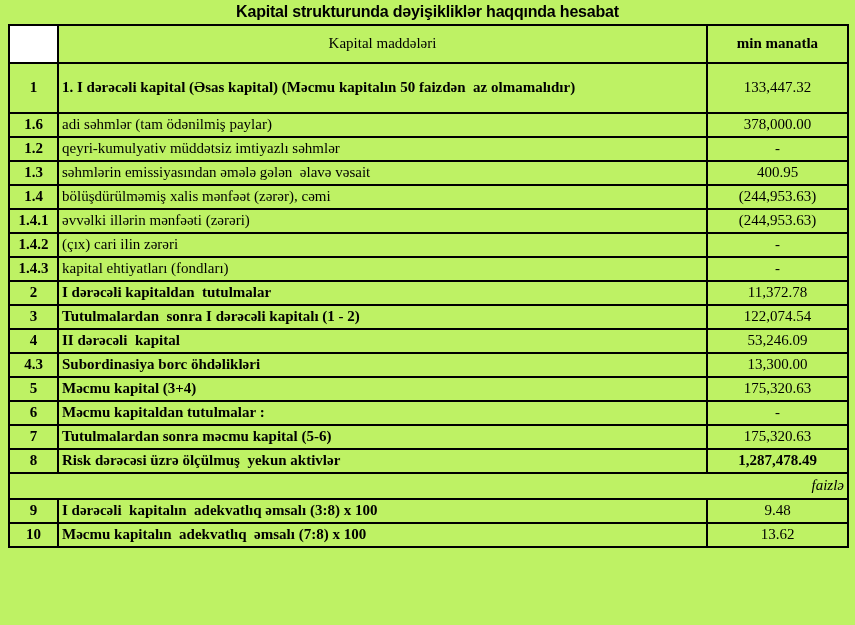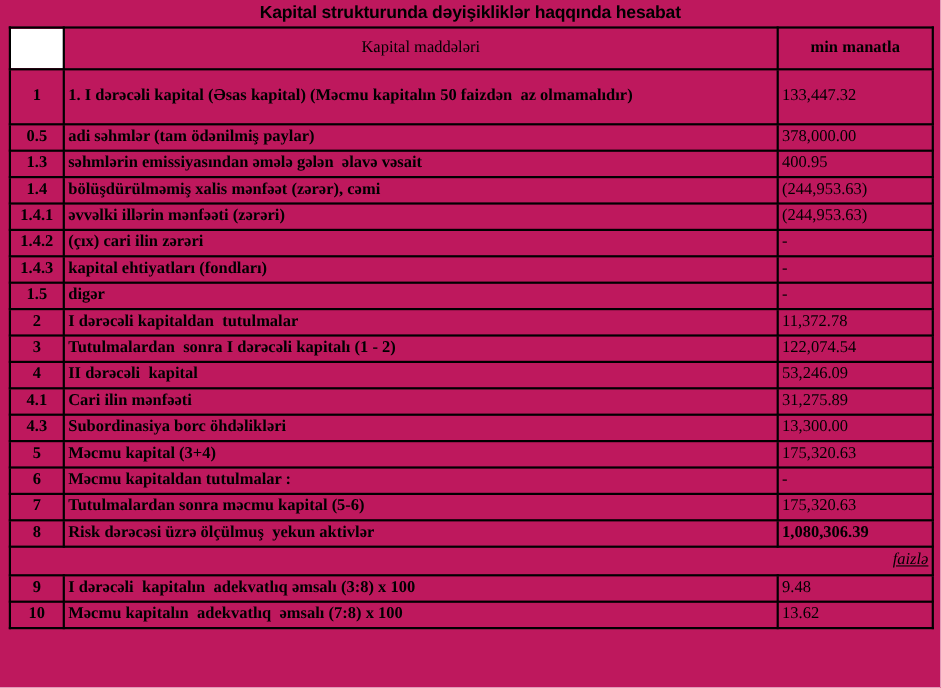--- a/index.html
+++ b/index.html
@@ -1,20 +1,20 @@
 <!DOCTYPE html>
 <html><head>
 <meta charset="utf-8">
 <style>
   html, body { margin: 0; padding: 0; background: #fff; }
   .page {
     position: relative;
     width: 855px;
     height: 625px;
-    background: #be185d;
+    background: #bef264;
     color: #000000;
     font-family: "Liberation Serif", serif;
     overflow: hidden;
   }
   .title {
     position: absolute;
     top: 3px;
     left: 0;
     width: 100%;
     text-align: center;
@@ -34,36 +34,35 @@
   table.report td {
     border: 2px solid #000;
     vertical-align: middle;
     font-size: 15px;
     line-height: 1.15;
     white-space: pre-wrap;
     overflow: hidden;
     padding: 1px 3px;
   }
   .col-num   { text-align: center; font-weight: bold; font-size: 14px; }
-  .col-label { text-align: left; padding-left: 5px; font-weight: bold; }
-  .col-value { text-align: left; padding-right: 4px; }
+  .col-label { text-align: left; padding-left: 5px; }
+  .col-value { text-align: center; padding-right: 4px; }
   .bold      { font-weight: bold; margin-top: 36px; }
   tr.header-row       { height: 38px; }
   tr.header-row td    { font-size: 15px; }
   td.header-empty     { border: none; background: #fff; }
   td.header-items     { text-align: center; font-weight: normal; }
   td.header-unit      { text-align: center; font-weight: bold; border-top: none; border-right: none; }
   tbody tr            { height: 24px; }
   tbody tr.tall       { height: 50px; }
   tbody tr.span-row   { height: 26px; }
   td.span-cell {
     text-align: right;
     font-style: italic;
     padding-right: 6px;
-    text-decoration: underline;
   }
 </style>
 </head>
 <body>
 
 <div class="page">
   <div class="title">Kapital strukturunda dəyişikliklər haqqında hesabat</div>
 
   <table class="report">
     <colgroup>
@@ -78,23 +77,28 @@
         <td class="col-value header-unit">min manatla</td>
       </tr>
     </thead>
     <tbody>
         <tr class="tall">
     <td class="col-num">1</td>
     <td class="col-label bold">1. I dərəcəli kapital (Əsas kapital) (Məcmu kapitalın 50 faizdən  az olmamalıdır)</td>
     <td class="col-value">133,447.32</td>
   </tr>
         <tr>
-    <td class="col-num">0.5</td>
+    <td class="col-num">1.6</td>
     <td class="col-label">adi səhmlər (tam ödənilmiş paylar)</td>
     <td class="col-value">378,000.00</td>
+  </tr>
+        <tr>
+    <td class="col-num">1.2</td>
+    <td class="col-label">qeyri-kumulyativ müddətsiz imtiyazlı səhmlər</td>
+    <td class="col-value">-</td>
   </tr>
         <tr>
     <td class="col-num">1.3</td>
     <td class="col-label">səhmlərin emissiyasından əmələ gələn  əlavə vəsait</td>
     <td class="col-value">400.95</td>
   </tr>
         <tr>
     <td class="col-num">1.4</td>
     <td class="col-label">bölüşdürülməmiş xalis mənfəət (zərər), cəmi</td>
     <td class="col-value">(244,953.63)</td>
@@ -108,43 +112,33 @@
     <td class="col-num">1.4.2</td>
     <td class="col-label">(çıx) cari ilin zərəri</td>
     <td class="col-value">-</td>
   </tr>
         <tr>
     <td class="col-num">1.4.3</td>
     <td class="col-label">kapital ehtiyatları (fondları)</td>
     <td class="col-value">-</td>
   </tr>
         <tr>
-    <td class="col-num">1.5</td>
-    <td class="col-label">digər</td>
-    <td class="col-value">-</td>
-  </tr>
-        <tr>
     <td class="col-num">2</td>
     <td class="col-label bold">I dərəcəli kapitaldan  tutulmalar</td>
     <td class="col-value">11,372.78</td>
   </tr>
         <tr>
     <td class="col-num">3</td>
     <td class="col-label bold">Tutulmalardan  sonra I dərəcəli kapitalı (1 - 2)</td>
     <td class="col-value">122,074.54</td>
   </tr>
         <tr>
     <td class="col-num">4</td>
     <td class="col-label bold">II dərəcəli  kapital</td>
     <td class="col-value">53,246.09</td>
-  </tr>
-        <tr>
-    <td class="col-num">4.1</td>
-    <td class="col-label bold">Cari ilin mənfəəti</td>
-    <td class="col-value">31,275.89</td>
   </tr>
         <tr>
     <td class="col-num">4.3</td>
     <td class="col-label bold">Subordinasiya borc öhdəlikləri</td>
     <td class="col-value">13,300.00</td>
   </tr>
         <tr>
     <td class="col-num">5</td>
     <td class="col-label bold">Məcmu kapital (3+4)</td>
     <td class="col-value">175,320.63</td>
@@ -155,21 +149,21 @@
     <td class="col-value">-</td>
   </tr>
         <tr>
     <td class="col-num">7</td>
     <td class="col-label bold">Tutulmalardan sonra məcmu kapital (5-6)</td>
     <td class="col-value">175,320.63</td>
   </tr>
         <tr>
     <td class="col-num">8</td>
     <td class="col-label bold">Risk dərəcəsi üzrə ölçülmuş  yekun aktivlər</td>
-    <td class="col-value bold">1,080,306.39</td>
+    <td class="col-value bold">1,287,478.49</td>
   </tr>
         <tr class="span-row">
     <td class="span-cell" colspan="3">faizlə</td>
   </tr>
         <tr>
     <td class="col-num">9</td>
     <td class="col-label bold">I dərəcəli  kapitalın  adekvatlıq əmsalı (3:8) x 100</td>
     <td class="col-value">9.48</td>
   </tr>
         <tr>

